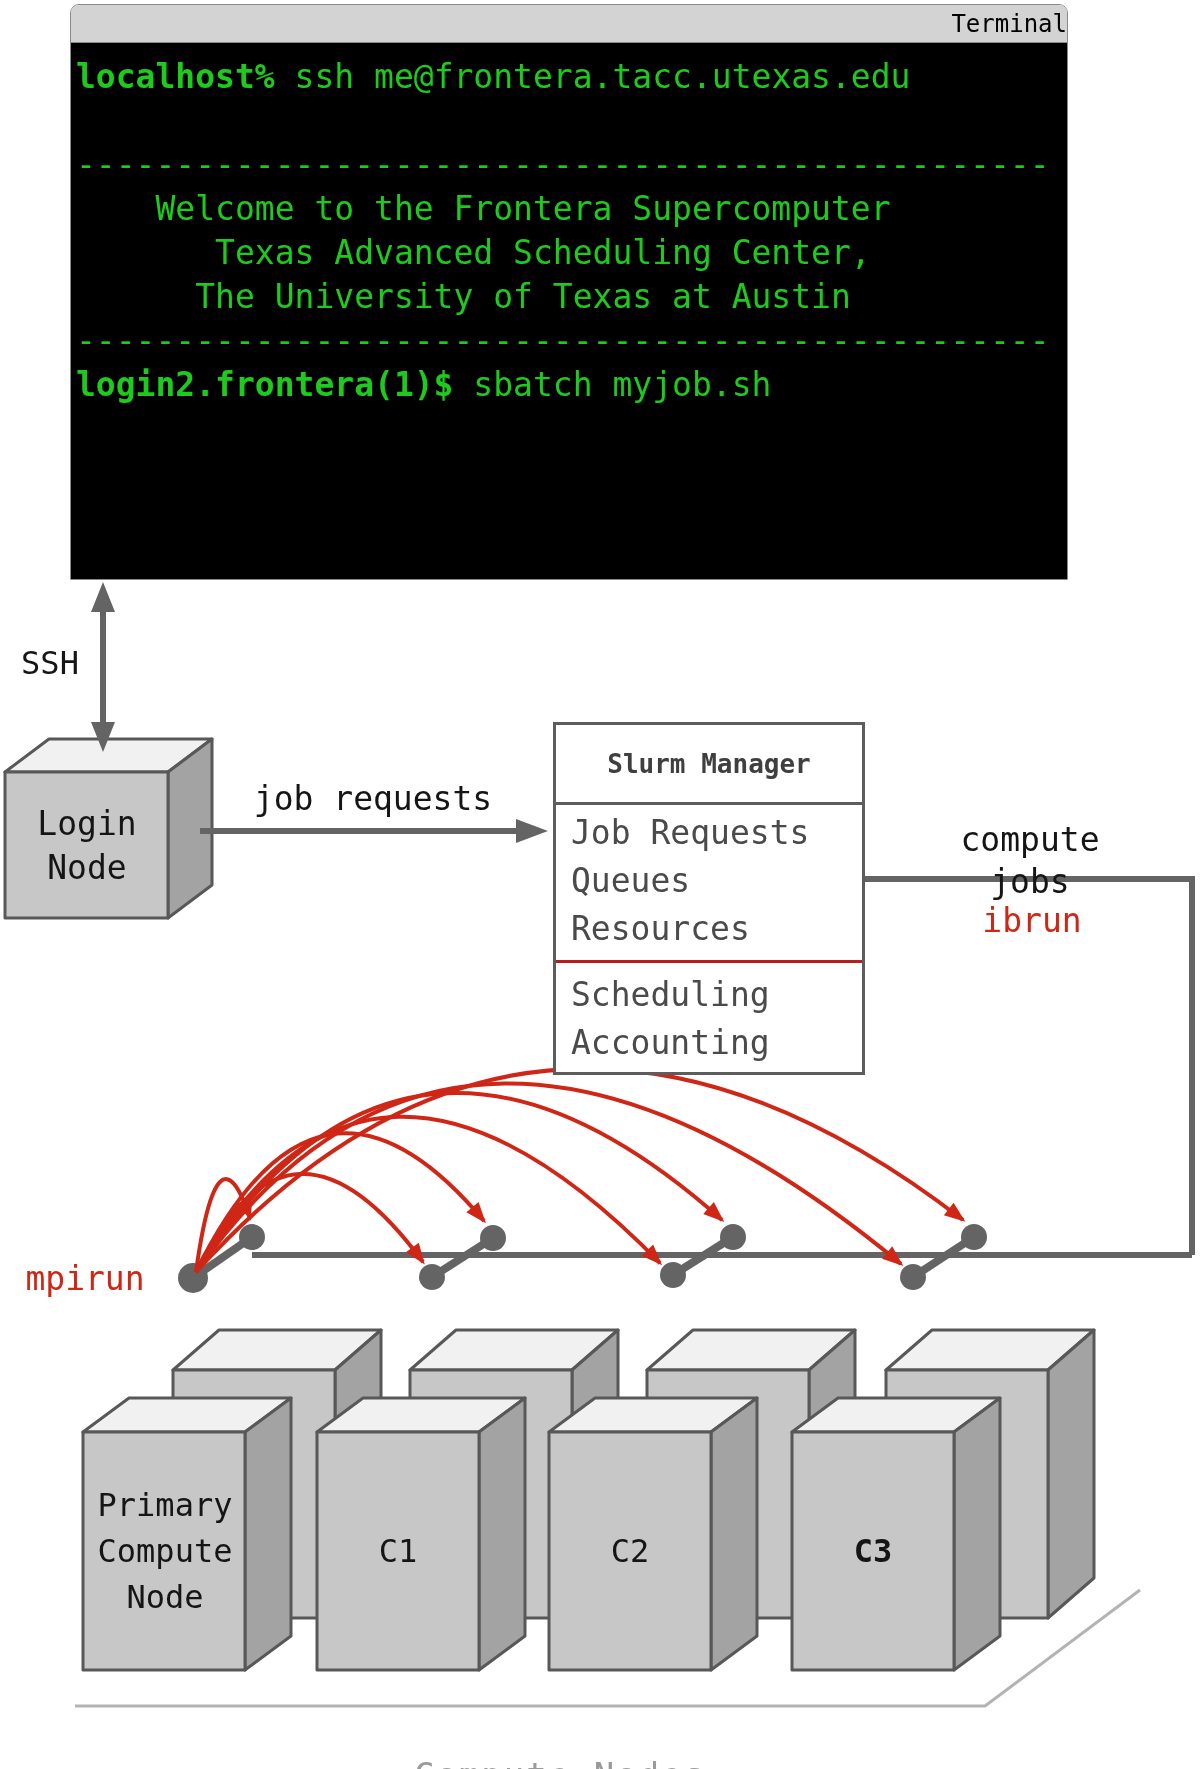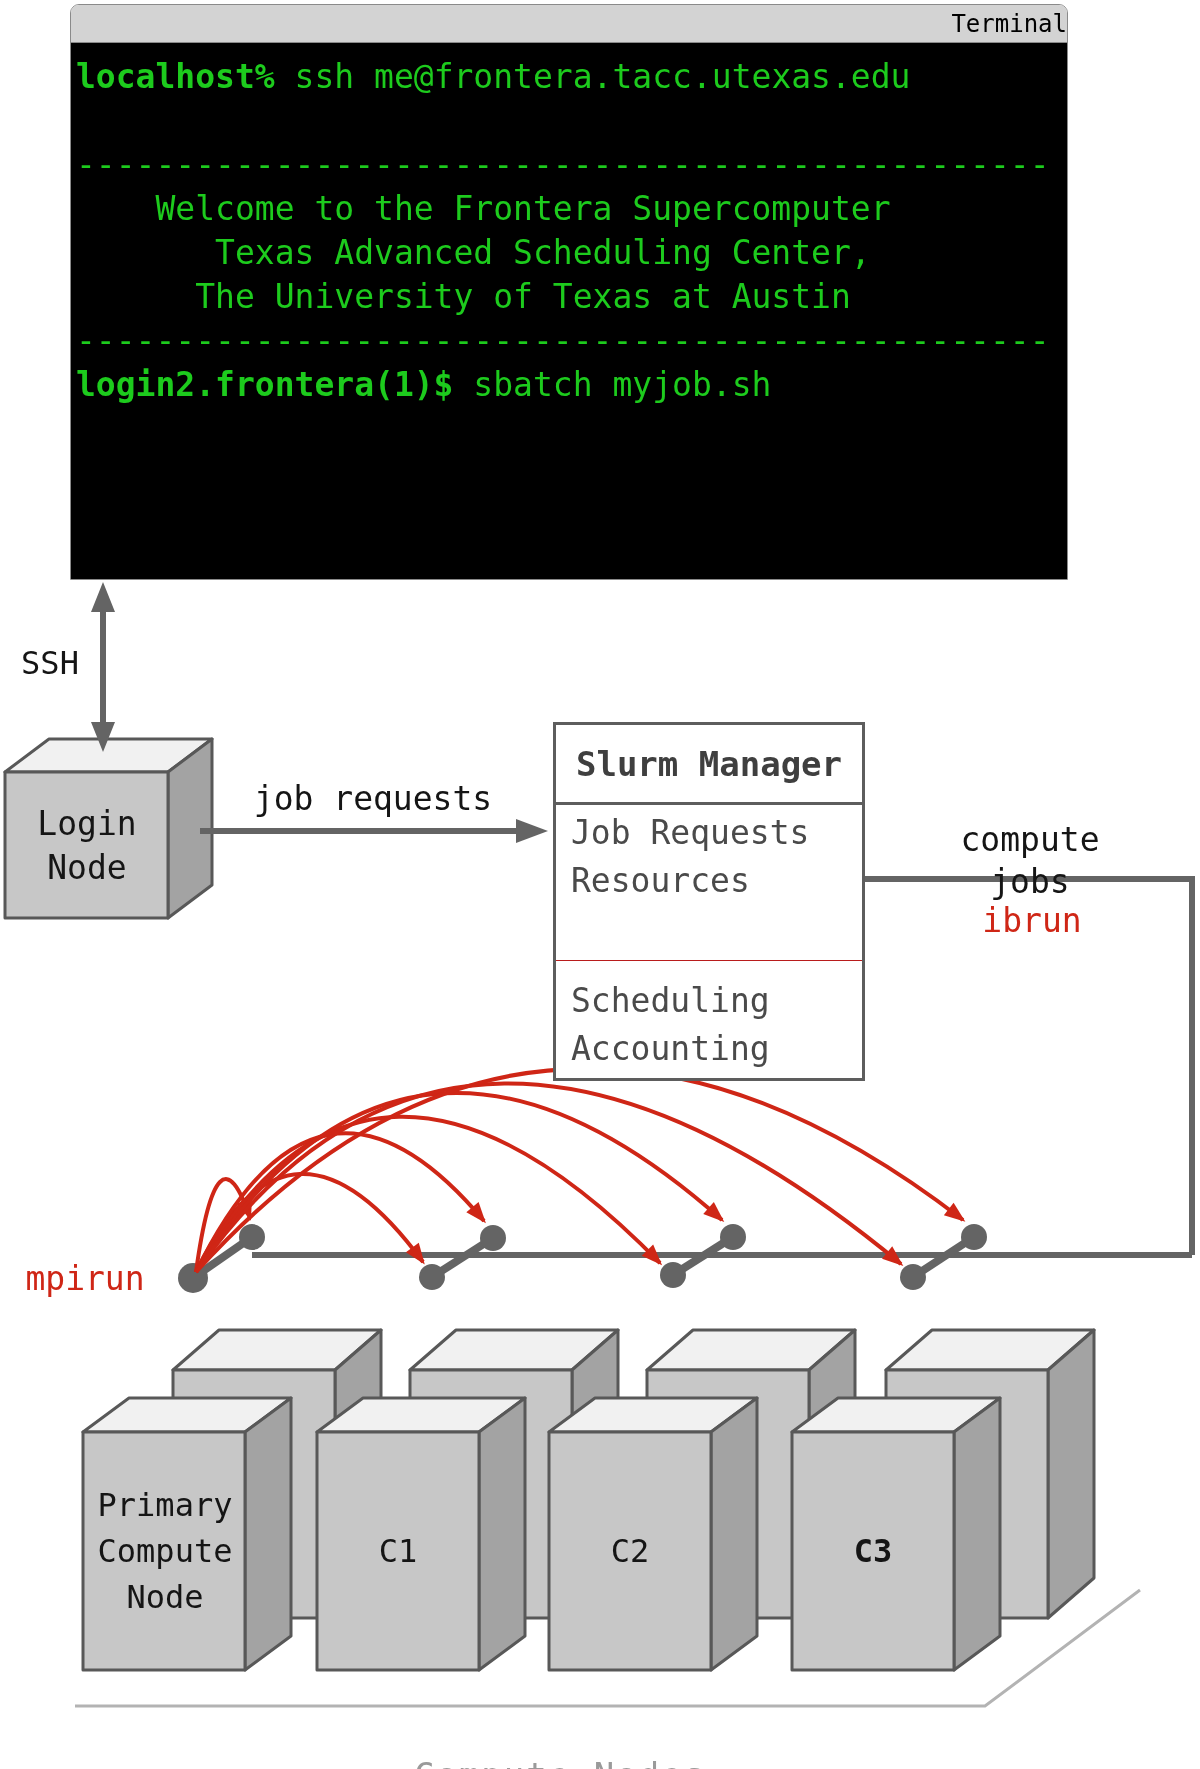--- a/index.html
+++ b/index.html
@@ -34,24 +34,24 @@
   .lbl.caption{font-size:34px;letter-spacing:2px;}
   .node-lbl{line-height:46px;font-size:32px;}
 
   
   .slurm{
     position:absolute;left:553px;top:722px;width:306px;background:#ffffff;
     border:3px solid #5d5d5d;color:#4a4a4a;
   }
   .slurm-header{
     height:77px;display:flex;align-items:center;justify-content:center;
-    font-weight:bold;font-size:34px;color:#3f3f3f;
+    font-weight:bold;font-size:26px;color:#3f3f3f;
   }
   .slurm-sec2{border-top:3px solid #5d5d5d;height:151px;padding:4px 0 0 15px;}
-  .slurm-sec3{border-top:1px solid #b91c1c;height:101px;padding:16px 0 0 15px;}
+  .slurm-sec3{border-top:3px solid #b91c1c;height:101px;padding:8px 0 0 15px;}
   .slurm-row{font-size:33px;line-height:48px;white-space:pre;}
 </style>
 </head>
 <body>
 
 <svg width="1200" height="1769" viewBox="0 0 1200 1769">
   <defs>
     <marker id="ah-red" markerUnits="userSpaceOnUse" markerWidth="26" markerHeight="22" refX="20" refY="10" orient="auto">
       <path d="M2,2 L23,10 L2,18 Z" style="fill:var(--accent-red,#cf2616)"></path>
     </marker>
@@ -169,20 +169,21 @@
     <div class="tline">      The University of Texas at Austin</div>
     <div class="tline">-------------------------------------------------</div>
     <div class="tline"><span class="bold">login2.frontera(1)$</span><span> sbatch myjob.sh</span></div>
   </div>
 </div>
 
 <div class="slurm">
   <div class="slurm-header">Slurm Manager</div>
   <div class="slurm-sec2">
     <div class="slurm-row">Job Requests</div>
+    <div class="slurm-row">Queues</div>
     <div class="slurm-row">Resources</div>
   </div>
   <div class="slurm-sec3">
     <div class="slurm-row">Scheduling</div>
     <div class="slurm-row">Accounting</div>
   </div>
 </div>
 
 <div class="lbl big" style="left:50px;top:663px;">SSH</div>
 <div class="lbl" style="left:87px;top:846px;line-height:44px;">Login

